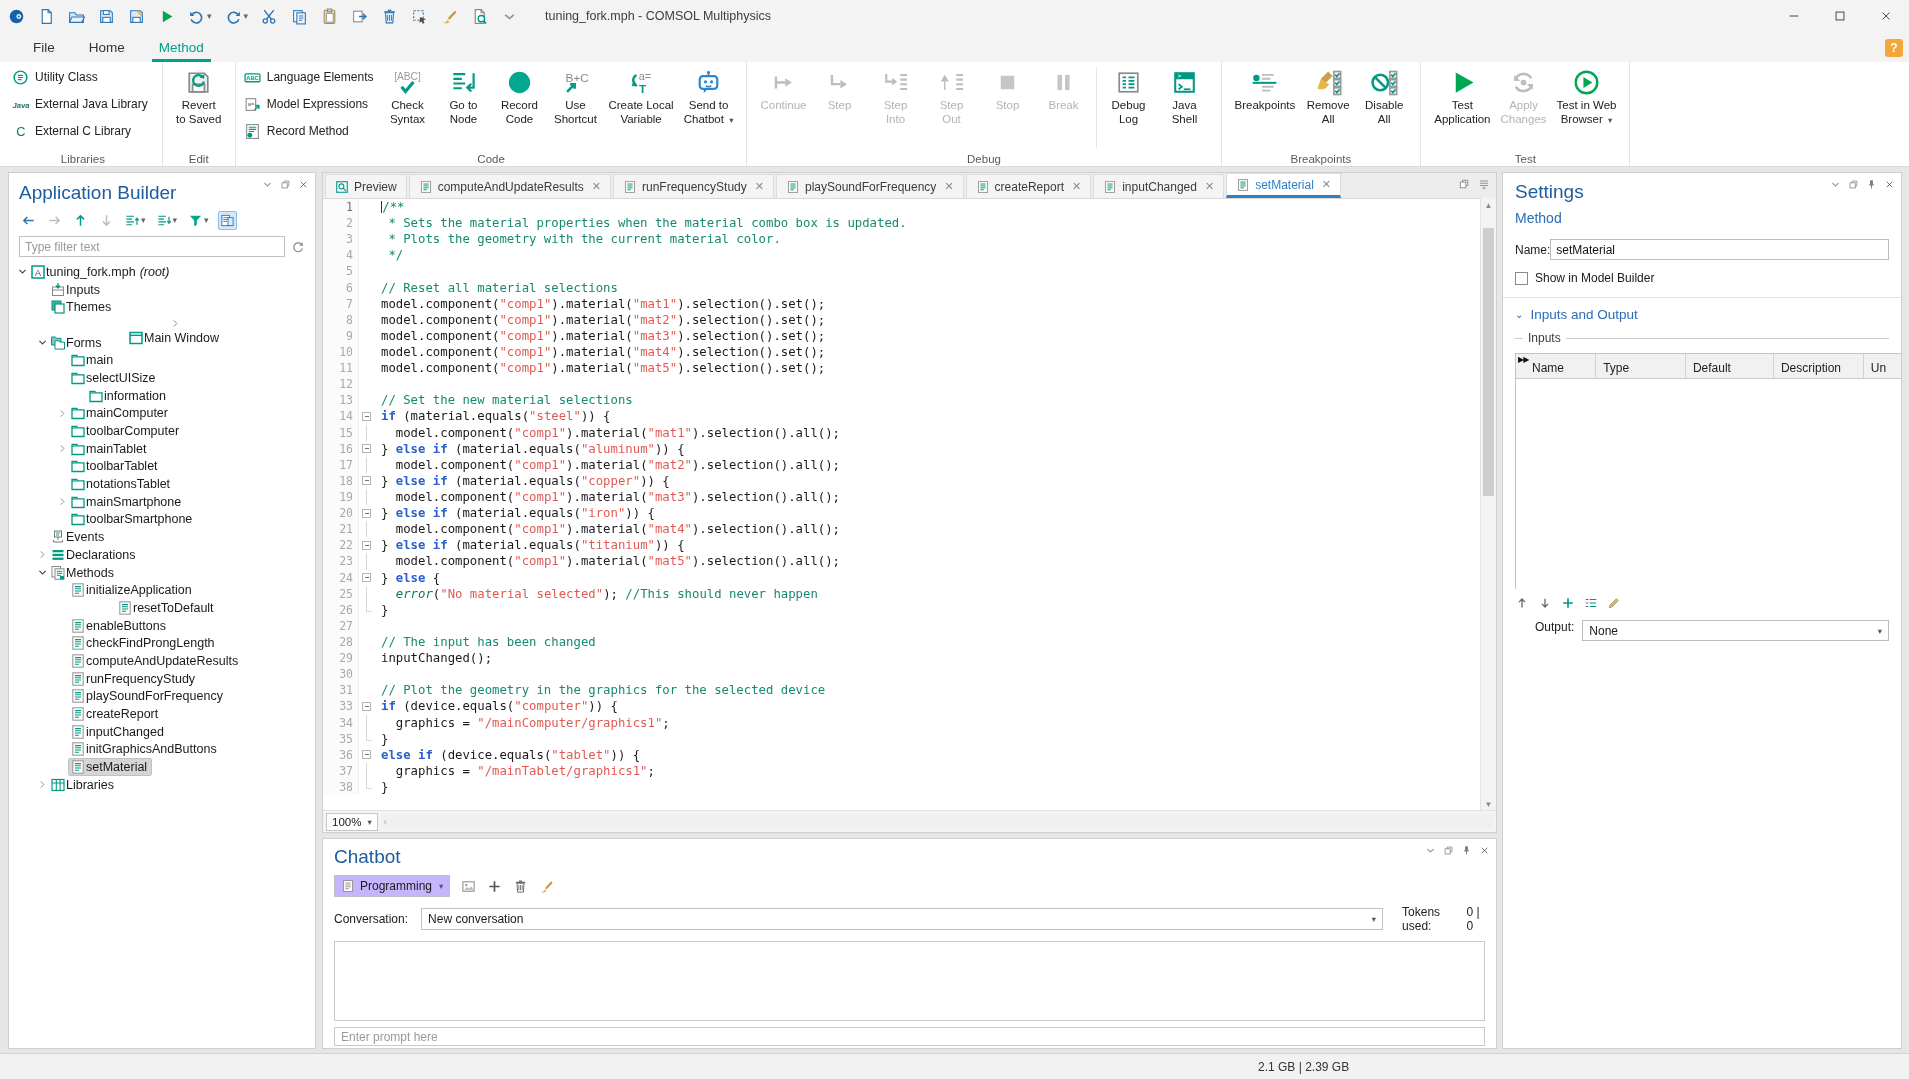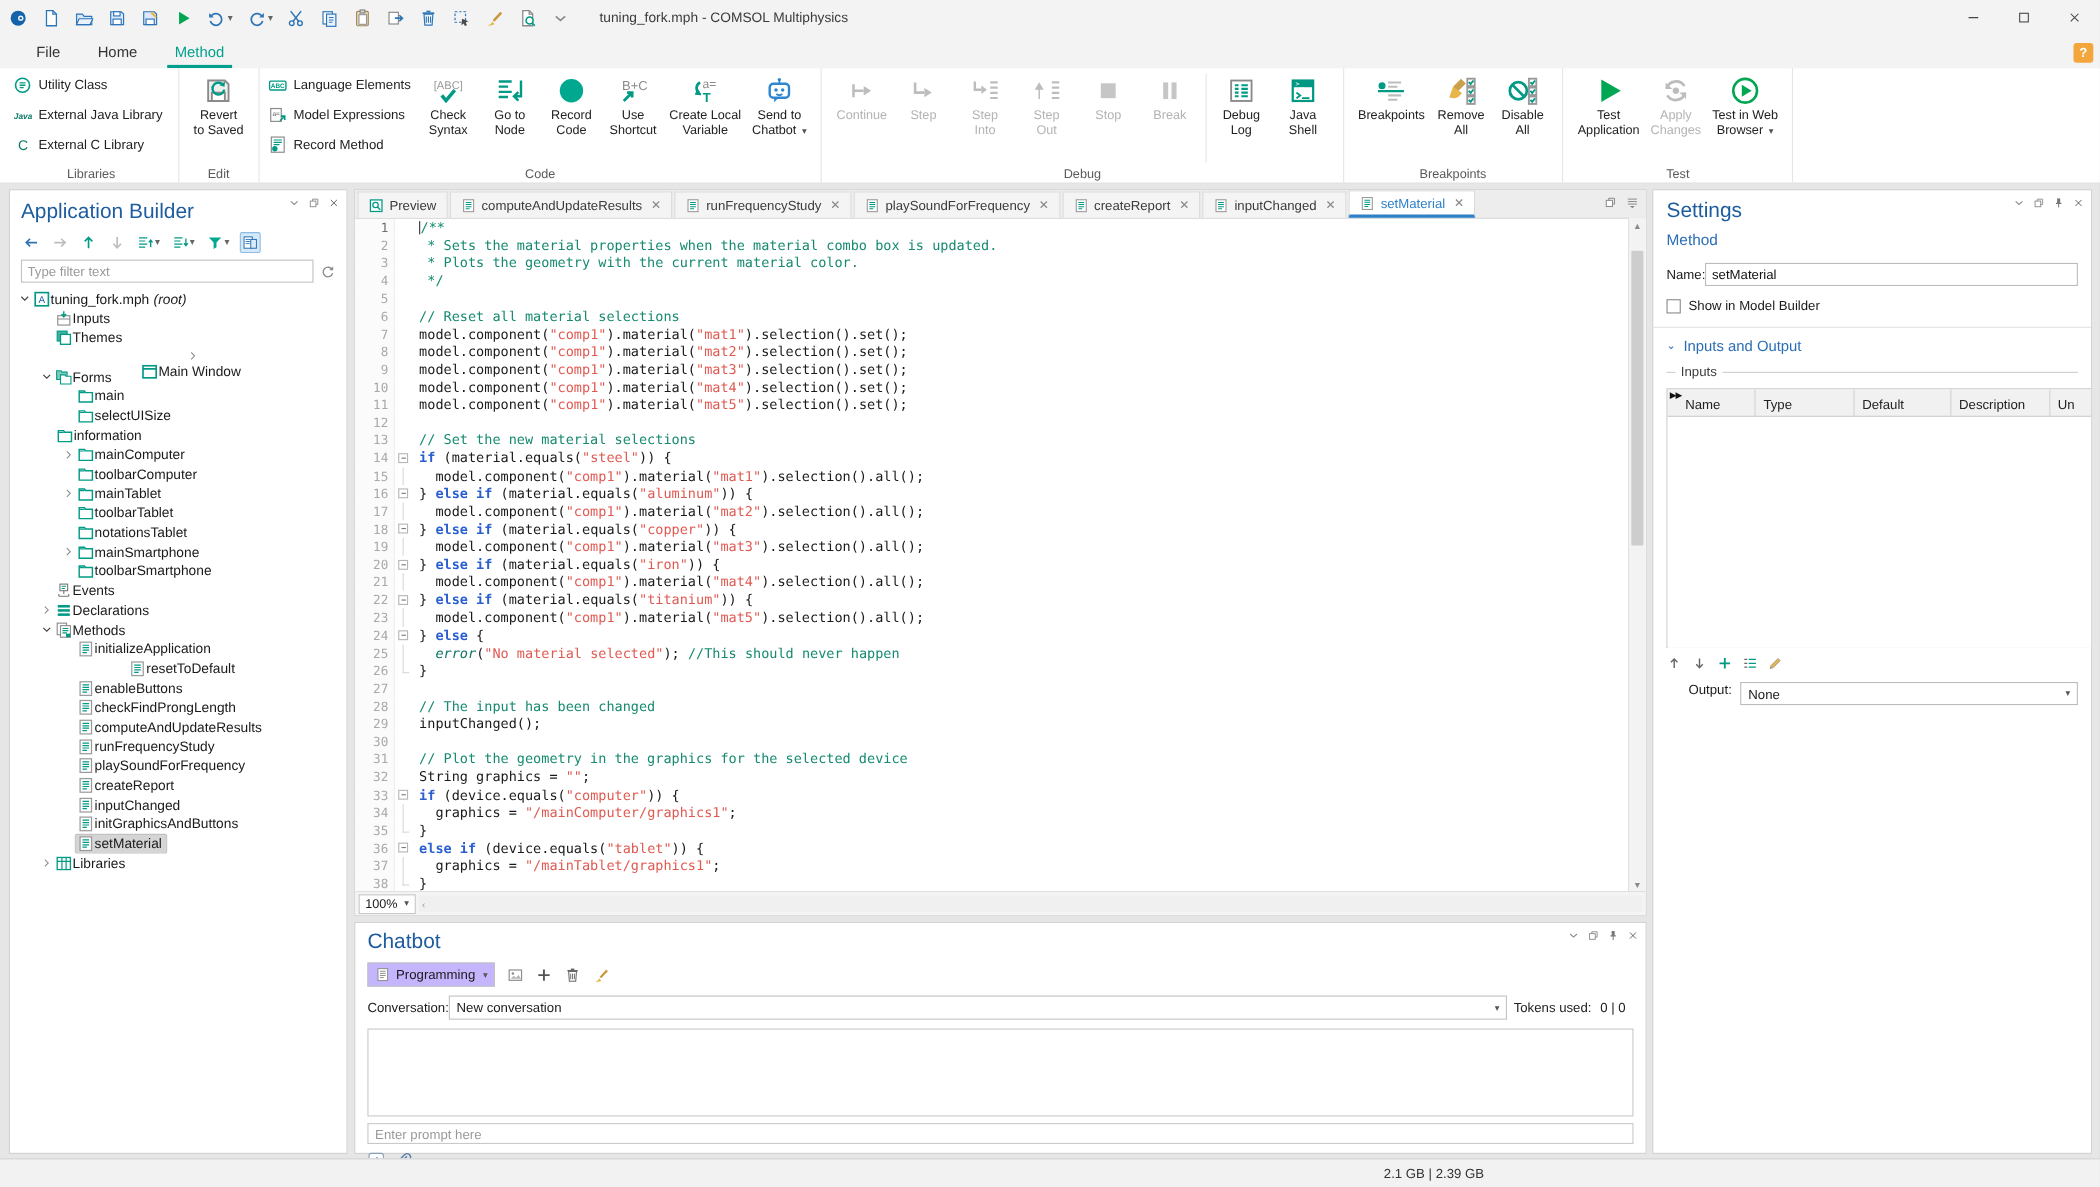--- a/index.html
+++ b/index.html
@@ -94,21 +94,21 @@
   #ed-zoombar{position:absolute;left:0;right:0;bottom:0;height:21px;background:#f4f4f4;border-top:1px solid #e0e0e0;display:flex;align-items:center;}
   #ed-zoom{display:flex;align-items:center;gap:4px;background:#fff;border:1px solid #c6c6c6;height:16px;padding:0 5px;margin-left:3px;font-size:11.5px;}
   #ed-hscroll{flex:1;height:15px;margin:0 3px;background:#f0f0f0;position:relative;color:#9a9a9a;font-size:9px;
               display:flex;align-items:center;padding-left:3px;}
 
   
   #cb-head{padding:7px 11px 0 11px;}
   #cb-toolbar{display:flex;align-items:center;gap:11px;padding:7px 11px 0 11px;}
   #cb-mode{display:flex;align-items:center;gap:5px;border:1px solid #c2c2c2;height:20px;padding:0 6px;background:#c4b5fd;}
   #cb-mode .icon{width:14px;height:14px;}
-  #cb-convrow{display:flex;align-items:center;gap:0;padding:8px 11px 0 11px;}
+  #cb-convrow{display:flex;align-items:center;gap:13px;padding:8px 11px 0 11px;}
   #cb-conv{flex:0 0 948px;display:flex;align-items:center;justify-content:space-between;border:1px solid #c2c2c2;height:20px;padding:0 6px;background:#fff;}
   #cb-tokens{display:flex;gap:8px;margin-left:6px;color:#222;}
   #cb-textarea{margin:8px 11px 0 11px;height:78px;border:1px solid #c9c9c9;background:#fff;}
   #cb-prompt{display:block;margin:6px 11px 0 11px;width:1151px;height:19px;border:1px solid #c9c9c9;font-size:12px;padding:0 6px;
              box-sizing:border-box;font-family:inherit;}
   #cb-prompt::placeholder{color:#9a9a9a;}
   #cb-footer{display:flex;gap:9px;padding:7px 11px;}
   #cb-footer .icon{width:16px;height:16px;}
 
   
@@ -806,21 +806,21 @@
           <span class="tsel">
             <span class="icon" style="width: 16px; height: 16px;">
               <svg viewBox="0 0 16 16">
                 <path d="M2 3.5h4.8l1 1.4H14v8.6H2z" fill="#fff" stroke="#009a85" stroke-width="1.3"></path>
                 <path d="M2 5h5" stroke="#009a85" stroke-width="1.1"></path>
               </svg>
             </span>
             <span>selectUISize</span>
           </span>
         </div>
-        <div class="trow" style="padding-left: 27px;">
+        <div class="trow" style="padding-left: 64px;">
           <span class="tchev"></span>
           <span class="tsel">
             <span class="icon" style="width: 16px; height: 16px;">
               <svg viewBox="0 0 16 16">
                 <path d="M2 3.5h4.8l1 1.4H14v8.6H2z" fill="#fff" stroke="#009a85" stroke-width="1.3"></path>
                 <path d="M2 5h5" stroke="#009a85" stroke-width="1.1"></path>
               </svg>
             </span>
             <span>information</span>
           </span>
@@ -1367,25 +1367,20 @@
         </div>
         <div class="cline">
           <span class="lnum">30</span>
           <span class="lfold"></span>
           <span class="ctext"></span>
         </div>
         <div class="cline">
           <span class="lnum">31</span>
           <span class="lfold"></span>
           <span class="ctext"><span class="sg-c">// Plot the geometry in the graphics for the selected device</span></span>
-        </div>
-        <div class="cline">
-          <span class="lnum">32</span>
-          <span class="lfold"></span>
-          <span class="ctext"><span class="sg-p">String graphics = </span><span class="sg-s">""</span><span class="sg-p">;</span></span>
         </div>
         <div class="cline">
           <span class="lnum">33</span>
           <span class="lfold">
             <span class="foldbox"></span>
           </span>
           <span class="ctext"><span class="sg-k">if</span><span class="sg-p"> (device.equals(</span><span class="sg-s">"computer"</span><span class="sg-p">)) {</span></span>
         </div>
         <div class="cline">
           <span class="lnum">34</span>

